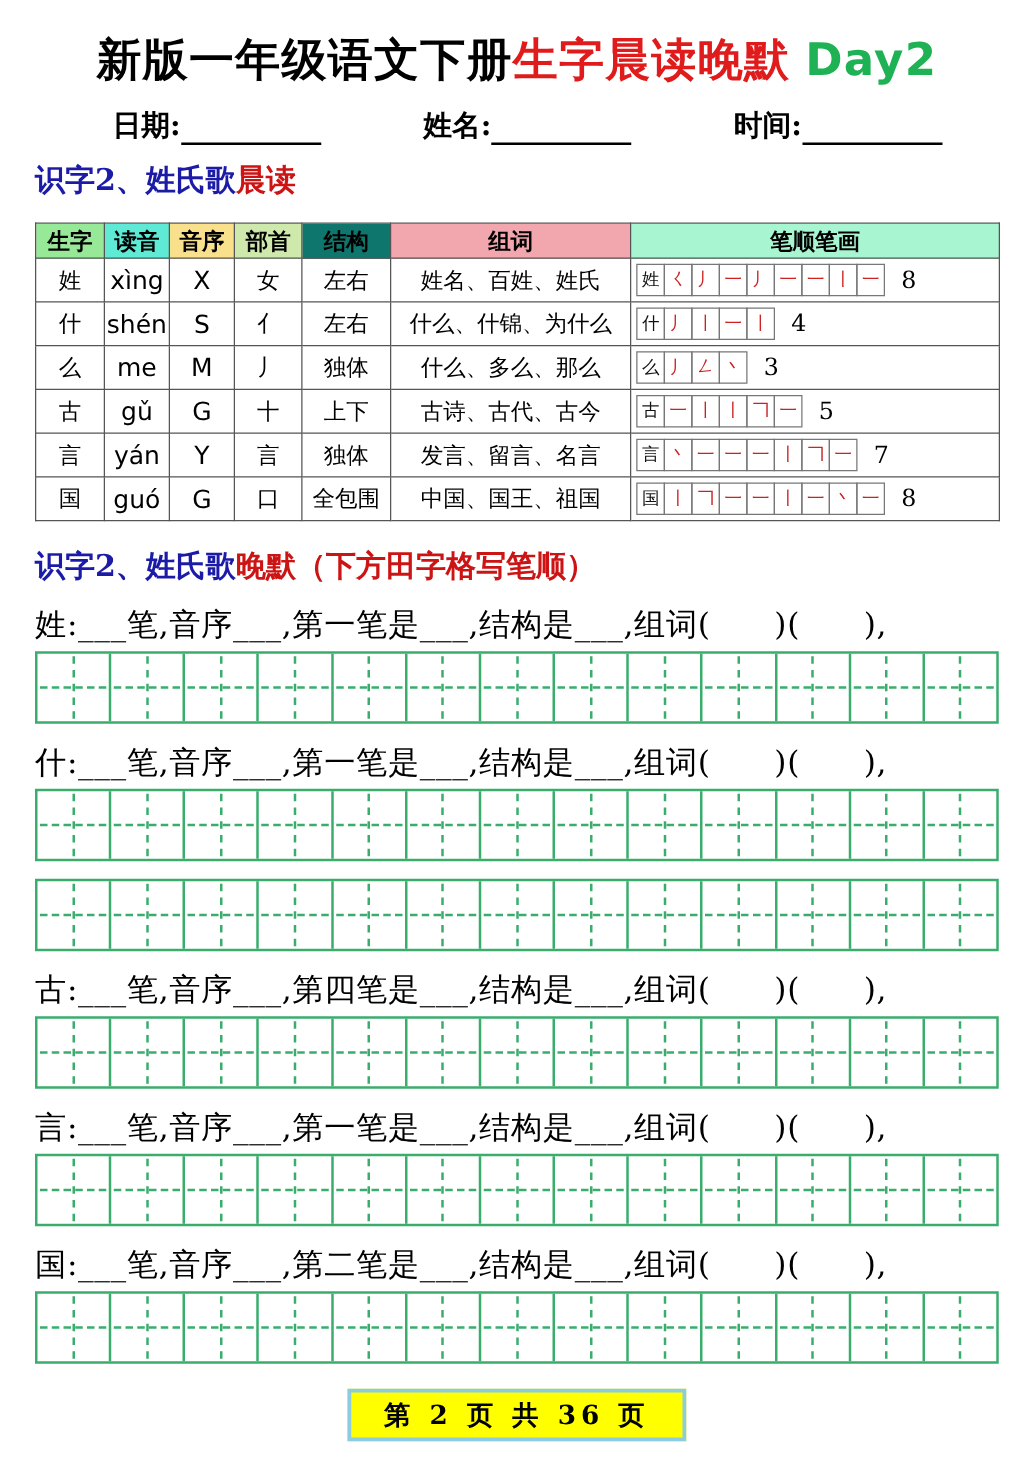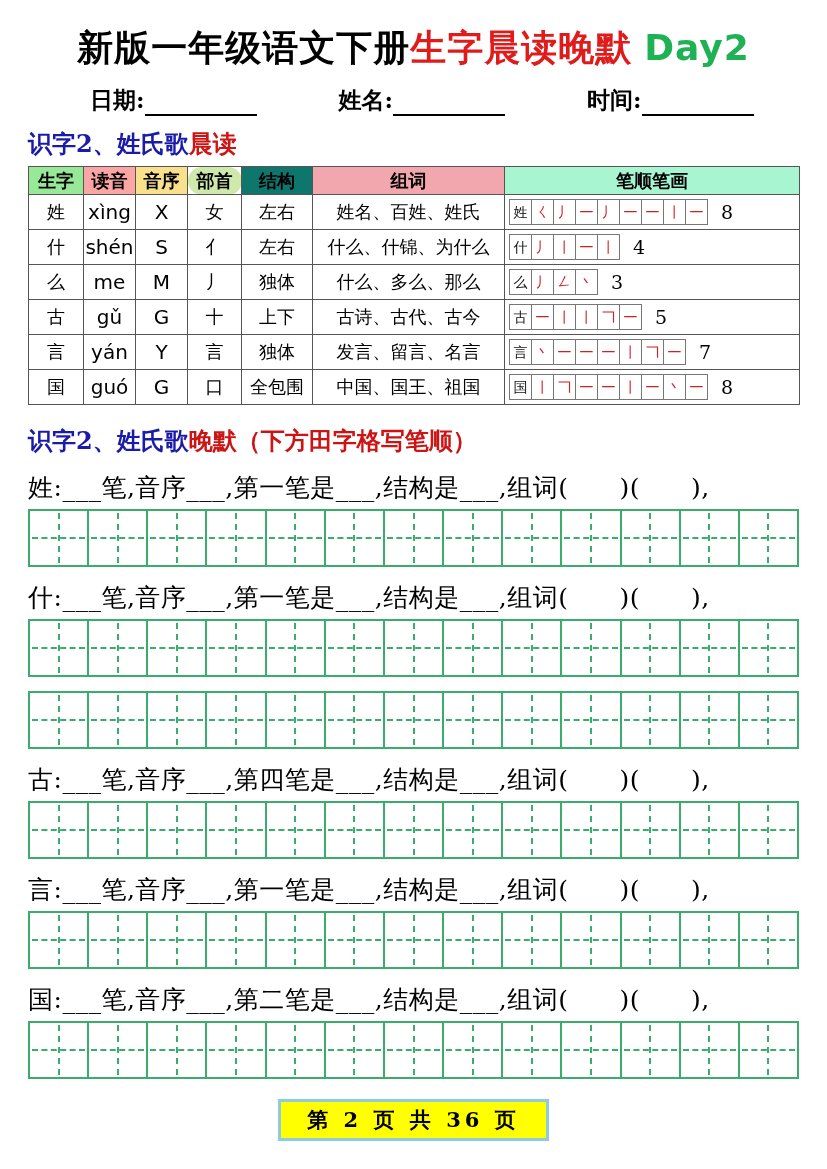--- a/index.html
+++ b/index.html
@@ -20,21 +20,21 @@
   .info-item { display:flex; align-items:flex-end; }
   .blank { display:inline-block; width:112px; border-bottom:2px solid #000; height:26px; }
 
   
   .sec-title { font-size:24px; font-weight:bold; margin-top:12px;
                font-family:"DejaVu Serif","Liberation Serif",serif; }
   .sec-blue { color:#1b1ba8; }
   .sec-red  { color:#cc1414; }
 
   
-  table { border-collapse:collapse; width:771px; margin-top:6px; table-layout:fixed; }
+  table { border-collapse:collapse; width:771px; margin-top:18px; table-layout:fixed; }
   th, td { border:1px solid #555; text-align:center; font-family:"DejaVu Serif","Liberation Serif",serif; }
   th { font-size:18px; font-weight:bold; height:28px; }
   td { font-size:18px; height:35px; }
   col.c0{width:55px;} col.c1{width:52px;} col.c2{width:52px;} col.c3{width:54px;}
   col.c4{width:71px;} col.c5{width:192px;} col.c6{width:295px;}
   td.pinyin { font-family:"DejaVu Sans",sans-serif; font-size:20px; }
   td.strokes-cell { text-align:left; padding-left:4px; white-space:nowrap; }
   .sboxes { display:inline-flex; vertical-align:middle; }
   .sbox { display:inline-block; width:23px; height:26px; border:1px solid #777; margin-right:-1px;
           font-size:14px; line-height:25px; text-align:center; vertical-align:middle; color:#111;
@@ -95,23 +95,23 @@
         <col class="c1">
         <col class="c2">
         <col class="c3">
         <col class="c4">
         <col class="c5">
         <col class="c6">
     </colgroup>
     <thead>
       <tr>
         <th style="background: rgb(151, 232, 151);">生字</th>
-        <th style="background: #fca5a5;">读音</th>
+        <th style="background: #5eead4;">读音</th>
         <th style="background: rgb(248, 224, 140);">音序</th>
-        <th style="background: rgb(207, 232, 171); border-radius: 14px;">部首</th>
+        <th style="background: rgb(207, 232, 171);">部首</th>
         <th style="background: #0f766e;">结构</th>
         <th style="background: rgb(242, 166, 173);">组词</th>
         <th style="background: rgb(168, 245, 210);">笔顺笔画</th>
       </tr>
     </thead>
     <tbody>
       <tr>
         <td>姓</td>
         <td class="pinyin">xìng</td>
         <td class="pinyin">X</td>

